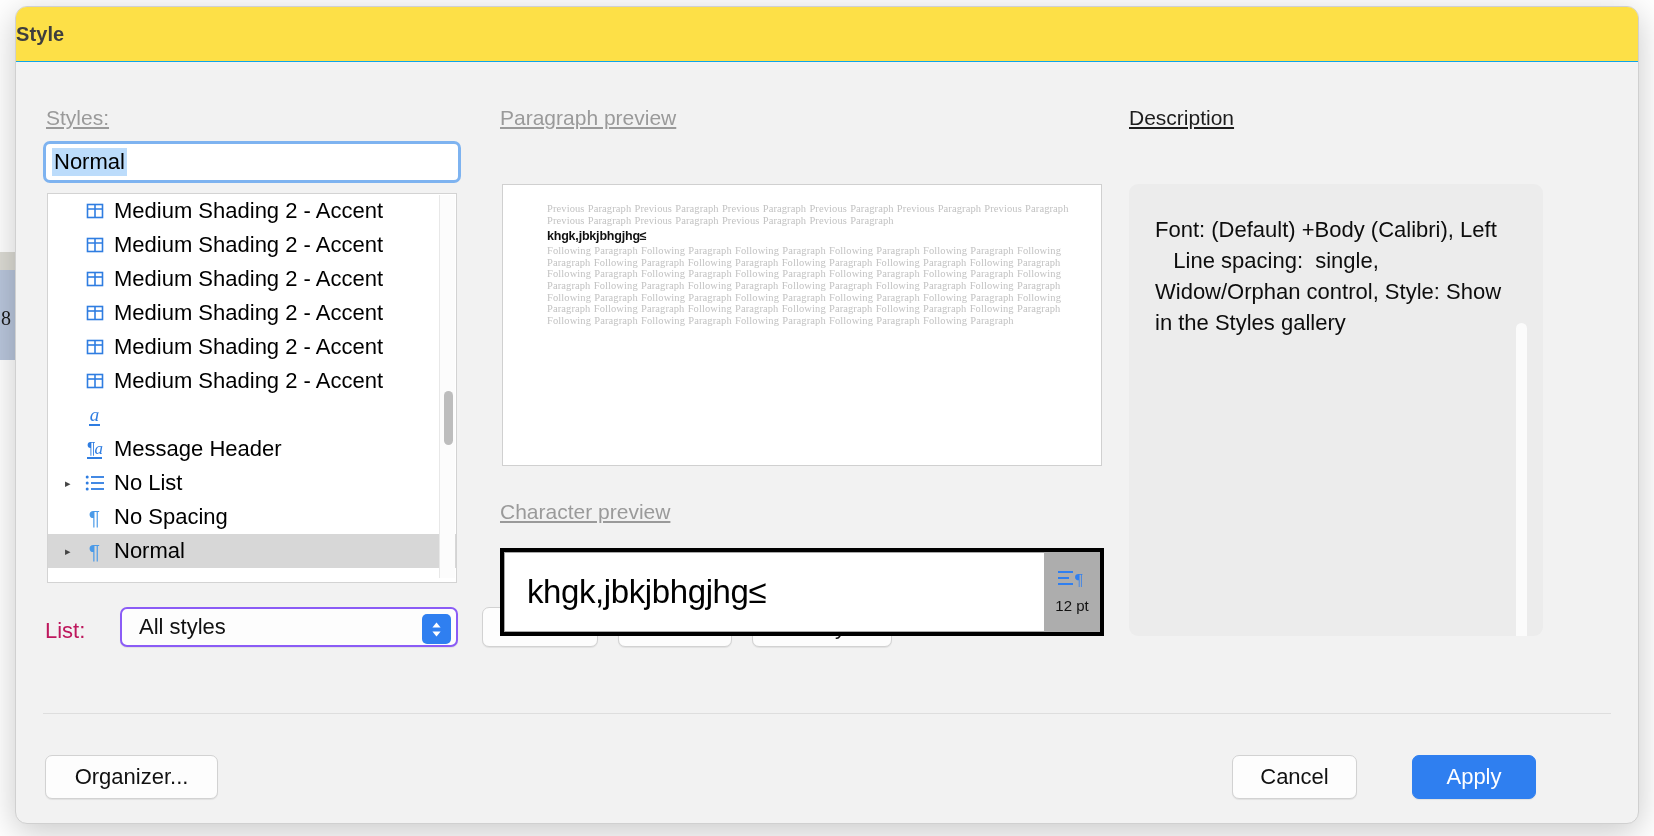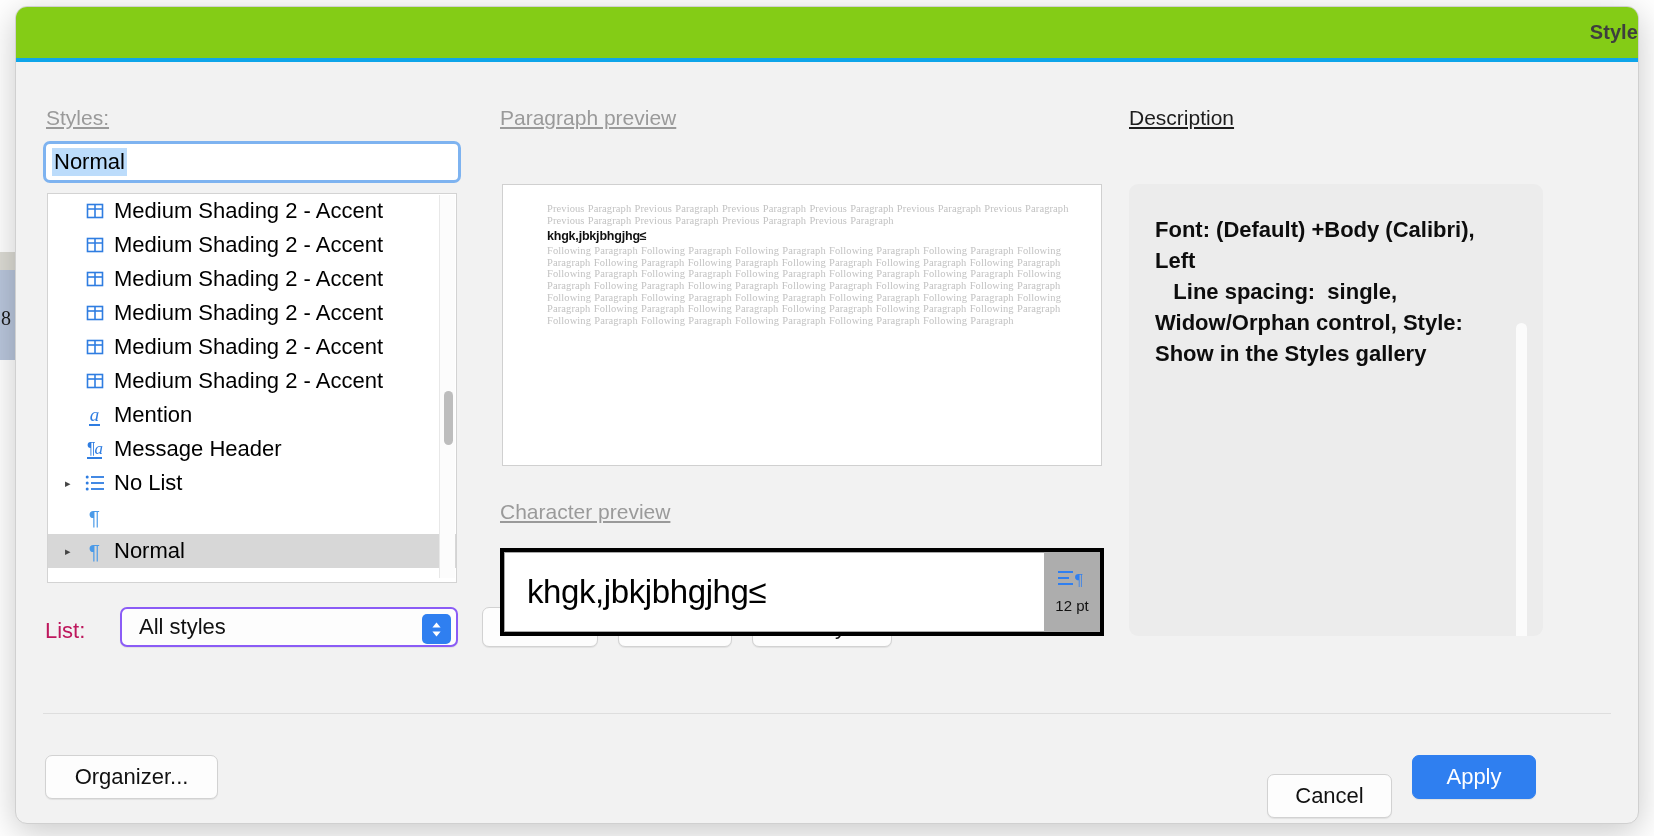--- a/index.html
+++ b/index.html
@@ -41,23 +41,23 @@
     background: #f2f2f2;
     border-radius: 12px;
     border: 1px solid #d0d0d0;
     box-shadow: 0 8px 34px rgba(0,0,0,0.22);
     overflow: hidden;
     z-index: 2;
   }
 
   .titlebar {
     height: 55px;
-    background: #84cc16;
-    border-bottom: 4px solid #0ea5e9;
-    display: flex; align-items: center; justify-content: flex-end;
+    background: #fde047;
+    border-bottom: 1px solid #0ea5e9;
+    display: flex; align-items: center; justify-content: flex-start;
   }
   .titlebar .title {
     font-size: 20px; font-weight: bold; color: #3e3e3e;
     letter-spacing: 0.1px;
   }
 
   .body-area {
     position: relative;
     height: 763px;
     padding: 0;
@@ -273,21 +273,20 @@
     background: #ececec;
     border-radius: 9px;
     padding: 30px 26px 0 26px;
     overflow: hidden;
   }
   .desc-text {
     font-size: 22px;
     line-height: 31px;
     color: #0d0d0d;
     white-space: pre-wrap;
-    font-weight: bold;
   }
   .desc-scroll {
     position: absolute;
     right: 16px; top: 139px;
     width: 11px; height: 394px;
   }
   .desc-scroll .thumb {
     position: absolute;
     left: 0; top: 0;
     width: 11px; height: 394px;
@@ -299,23 +298,22 @@
   .footer-rule {
     position: absolute;
     left: 27px; right: 27px; top: 651px;
     height: 1px; background: #dedede;
   }
   .btn-organizer {
     left: 29px; top: 693px; width: 173px; height: 44px;
     font-size: 22px;
   }
   .btn-cancel {
-    left: 1251px; top: 693px; width: 125px; height: 44px;
+    left: 1216px; top: 693px; width: 125px; height: 44px;
     font-size: 22px;
-    margin-top: 19px;
   }
   .btn-apply {
     left: 1396px; top: 693px; width: 124px; height: 44px;
     font-size: 22px;
     background: #2f7ff0;
     border: 1px solid #2f7ff0;
     color: #ffffff;
   }
 </style>
 </head>
@@ -406,21 +404,20 @@
                 <line x1="10" y1="3.5" x2="10" y2="16.5" stroke="#2f7de1" stroke-width="1.6"></line>
               </svg>
             </span>
             <span class="row-label">Medium Shading 2 - Accent</span>
           </div>
           <div class="list-row">
             <span class="disc empty">▸</span>
             <span class="row-icon">
               <span class="ico-char">a</span>
             </span>
-            <span class="row-label">Mention</span>
           </div>
           <div class="list-row">
             <span class="disc empty">▸</span>
             <span class="row-icon">
               <span class="ico-linked">¶<i>a</i></span>
             </span>
             <span class="row-label">Message Header</span>
           </div>
           <div class="list-row">
             <span class="disc">▸</span>
@@ -434,20 +431,21 @@
                 <rect x="6" y="14.1" width="13" height="1.8" fill="#2f7de1"></rect>
               </svg>
             </span>
             <span class="row-label">No List</span>
           </div>
           <div class="list-row">
             <span class="disc empty">▸</span>
             <span class="row-icon">
               <span class="ico-para">¶</span>
             </span>
+            <span class="row-label">No Spacing</span>
           </div>
           <div class="list-row selected">
             <span class="disc">▸</span>
             <span class="row-icon">
               <span class="ico-para">¶</span>
             </span>
             <span class="row-label">Normal</span>
           </div>
         </div>
       <div class="list-scroll">

